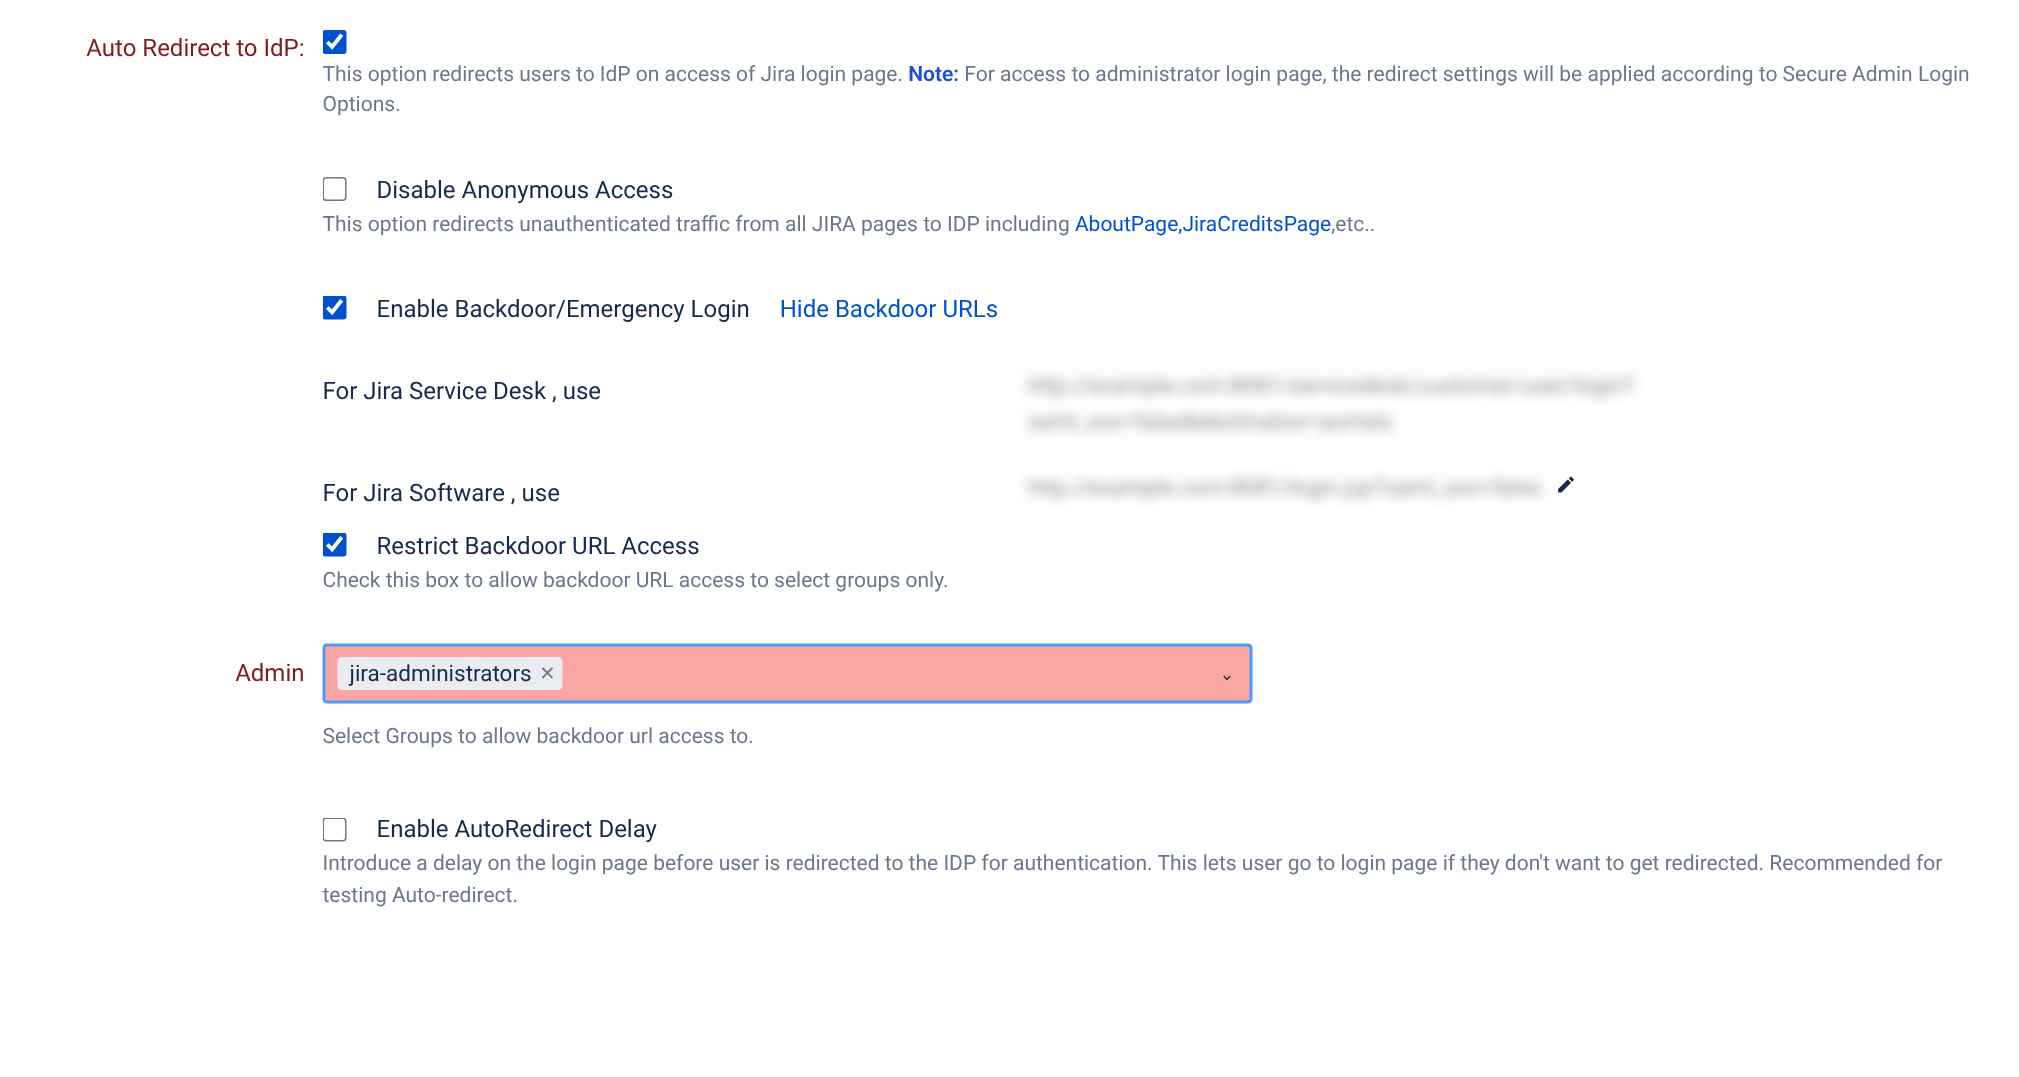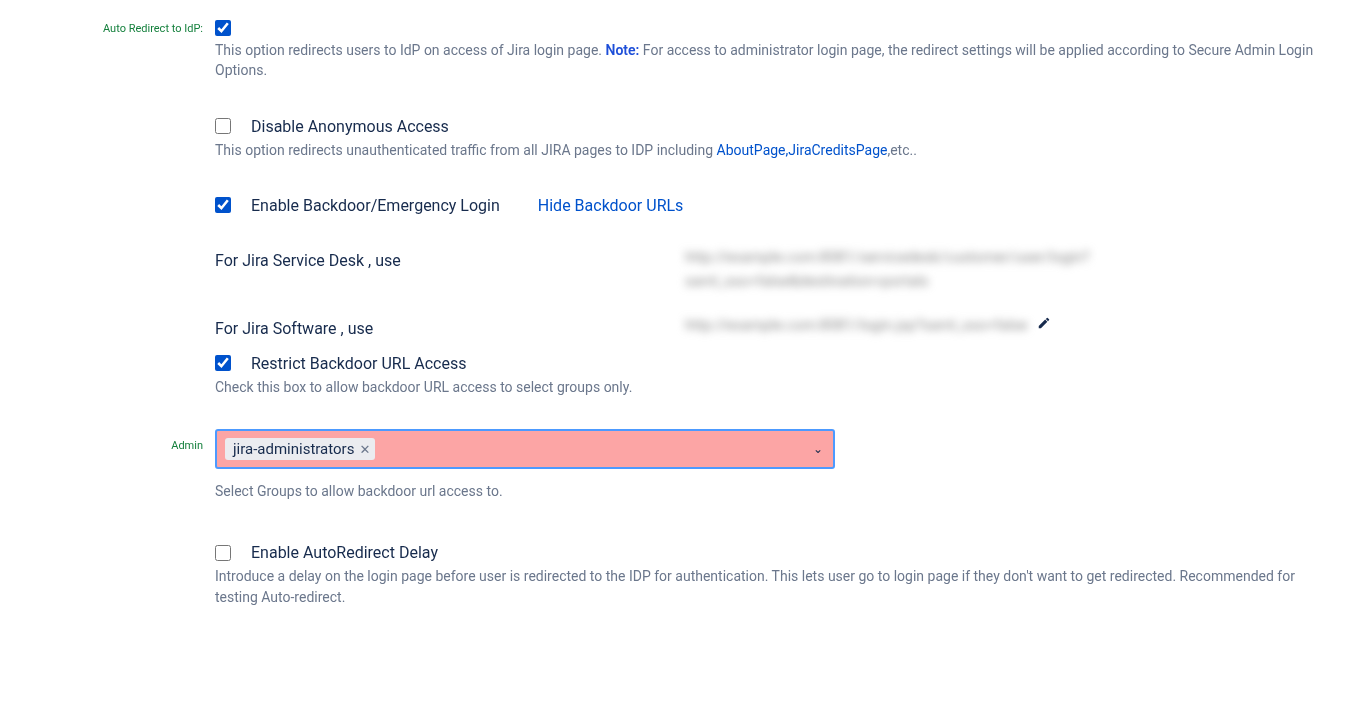--- a/index.html
+++ b/index.html
@@ -14,22 +14,22 @@
   .form-row {
     display: flex;
     margin-bottom: 8px;
   }
   .label-col {
     width: 200px;
     min-width: 200px;
     text-align: right;
     padding-right: 12px;
     padding-top: 2px;
-    color: #15803d;
-    font-size: 11px;
+    color: #7f1d1d;
+    font-size: 16px;
   }
   .field-col {
     flex: 1;
     max-width: 1130px;
   }
   .checkbox-line {
     display: flex;
     align-items: center;
     gap: 20px;
     margin-bottom: 4px;
@@ -54,21 +54,20 @@
   .help-text .note-strong {
     font-weight: 600;
     color: #1d4ed8;
   }
   .help-text .link {
     color: #0052CC;
   }
   .inline-link {
     color: #0052CC;
     font-size: 16px;
-    margin-left: 18px;
     cursor: pointer;
   }
   .url-row {
     display: flex;
     margin-top: 18px;
     margin-bottom: 8px;
   }
   .url-label {
     width: 470px;
     min-width: 470px;

